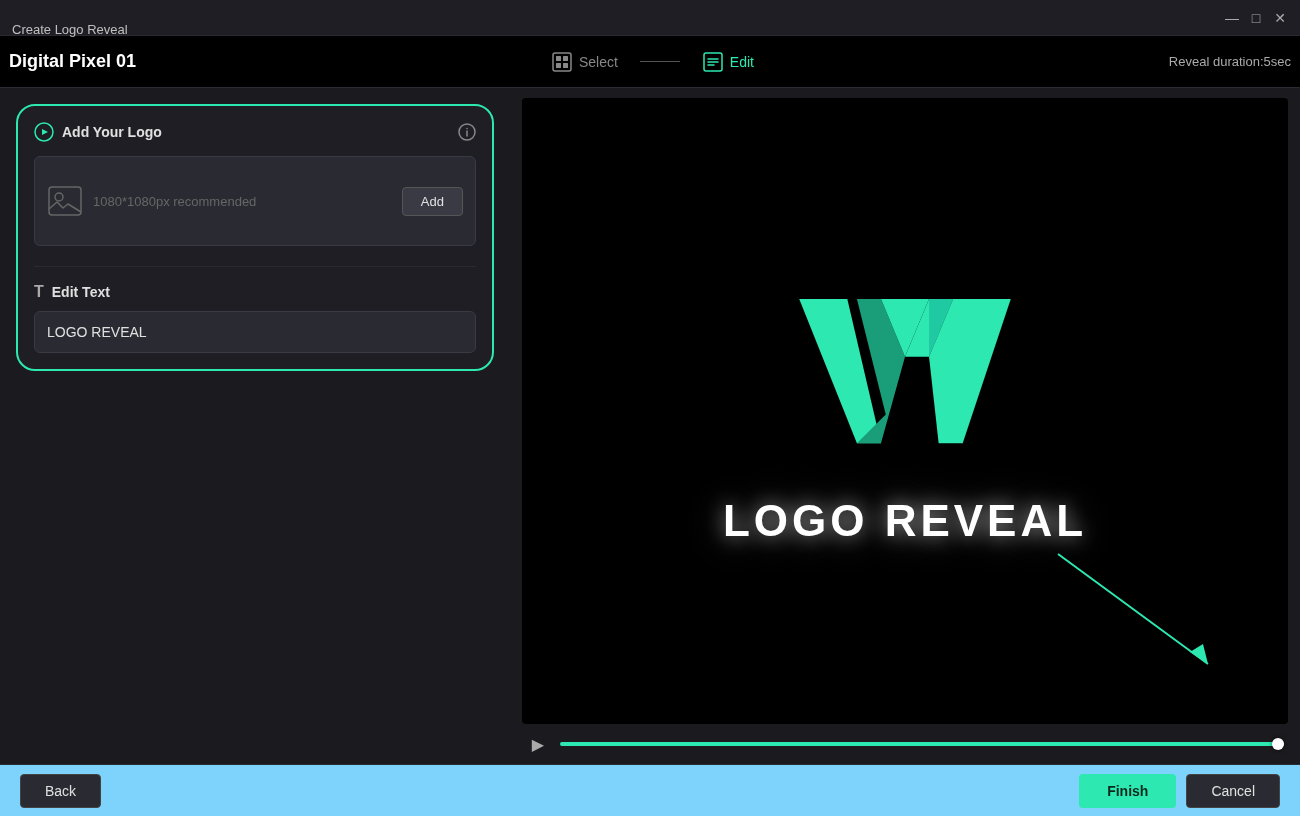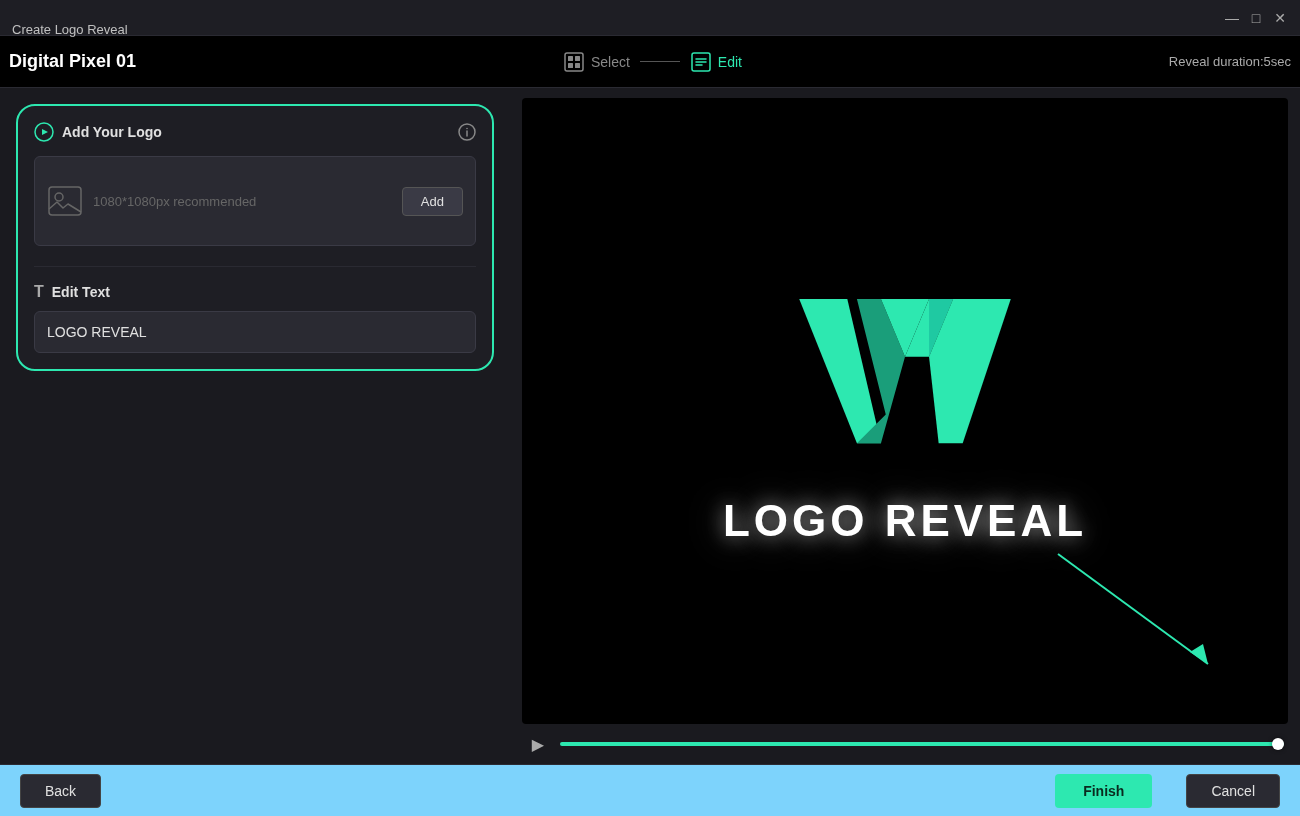--- a/index.html
+++ b/index.html
@@ -55,21 +55,21 @@
       border-bottom: 1px solid #2a2a32;
     }
     .top-bar-title {
       font-size: 18px;
       font-weight: 600;
       color: #ffffff;
     }
     .top-bar-steps {
       display: flex;
       align-items: center;
-      gap: 4px;
+      gap: 16px;
     }
     .step-item {
       display: flex;
       align-items: center;
       gap: 6px;
       font-size: 14px;
     }
     .step-icon {
       width: 22px;
       height: 22px;
@@ -337,21 +337,20 @@
       cursor: pointer;
     }
     .cancel-btn {
       background: #2a2a32;
       border: 1px solid #444;
       border-radius: 4px;
       color: #e0e0e0;
       font-size: 14px;
       padding: 8px 24px;
       cursor: pointer;
-      margin-left: 24px;
     }
   </style>
 </head>
 <body>
 
 <div class="title-bar">
   <span class="title-bar-left">Create Logo Reveal</span>
   <div class="title-bar-controls">
     <button class="title-bar-btn">—</button>
     <button class="title-bar-btn">□</button>

